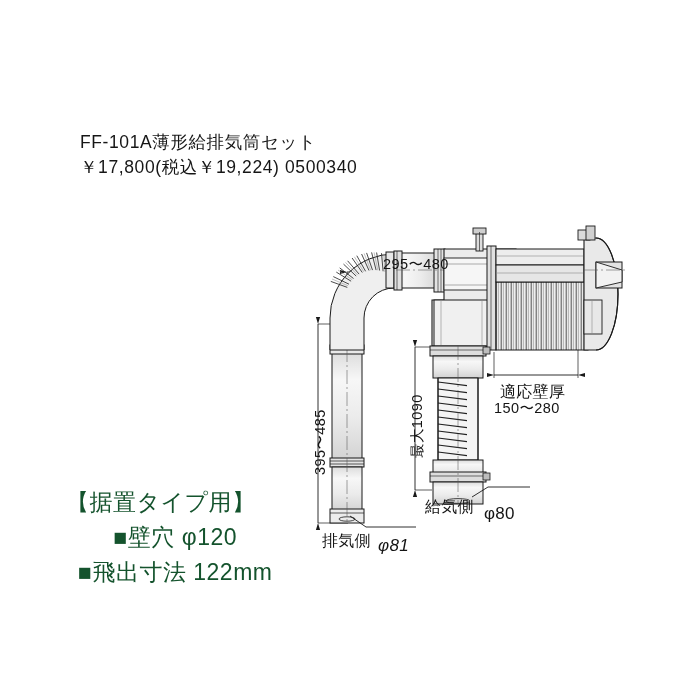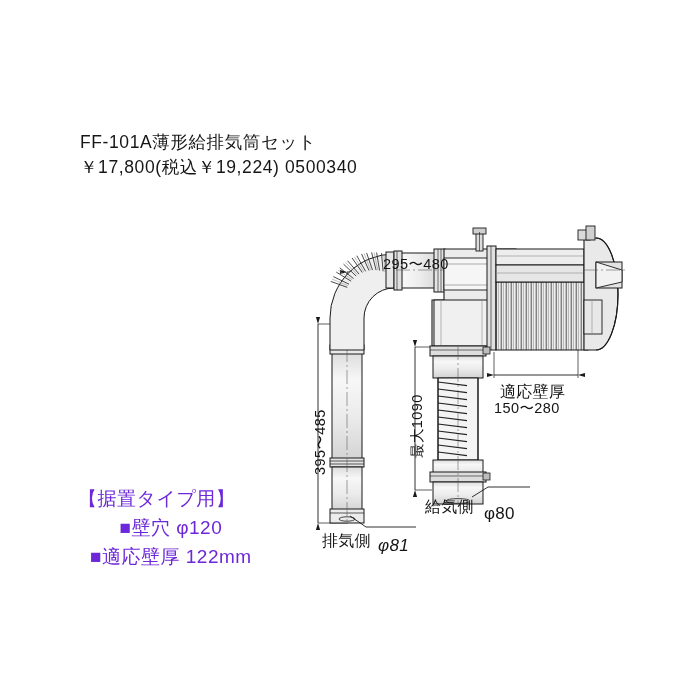--- a/index.html
+++ b/index.html
@@ -32,25 +32,24 @@
   }
 
   
   #spec-block {
     position: absolute;
     left: 66px;
     top: 485px;
     line-height: 1.52;
   }
   #spec-block .sline {
-    font-size: 19px;
+    font-size: 23px;
     letter-spacing: 0.5px;
-    color: #6d28d9;
+    color: #14532d;
     white-space: nowrap;
-    margin-left: 12px;
   }
   #spec-block .sline.indent { padding-left: 12px; text-align: center; }
 
   
   #drawing {
     position: absolute;
     left: 0;
     top: 0;
     width: 700px;
     height: 700px;
@@ -90,21 +89,21 @@
 <div id="page">
 
   <div id="title-block">
     <div class="tline">FF-101A薄形給排気筒セット</div>
     <div class="tline">￥17,800(税込￥19,224) 0500340</div>
   </div>
 
   <div id="spec-block">
     <div class="sline">【据置タイプ用】</div>
     <div class="sline indent">■壁穴  φ120</div>
-    <div class="sline indent">■適応壁厚  122mm</div>
+    <div class="sline indent">■飛出寸法  122mm</div>
   </div>
 
   <svg id="drawing" viewBox="0 0 700 700">
     <defs>
       <marker id="arrL" markerWidth="9" markerHeight="9" refX="8" refY="3" orient="auto" markerUnits="strokeWidth">
         <path d="M8,3 L0,0.6 L0,5.4 Z" fill="#1a1a1a"></path>
       </marker>
       <marker id="arrR" markerWidth="9" markerHeight="9" refX="1" refY="3" orient="auto" markerUnits="strokeWidth">
         <path d="M1,3 L9,0.6 L9,5.4 Z" fill="#1a1a1a"></path>
       </marker>

